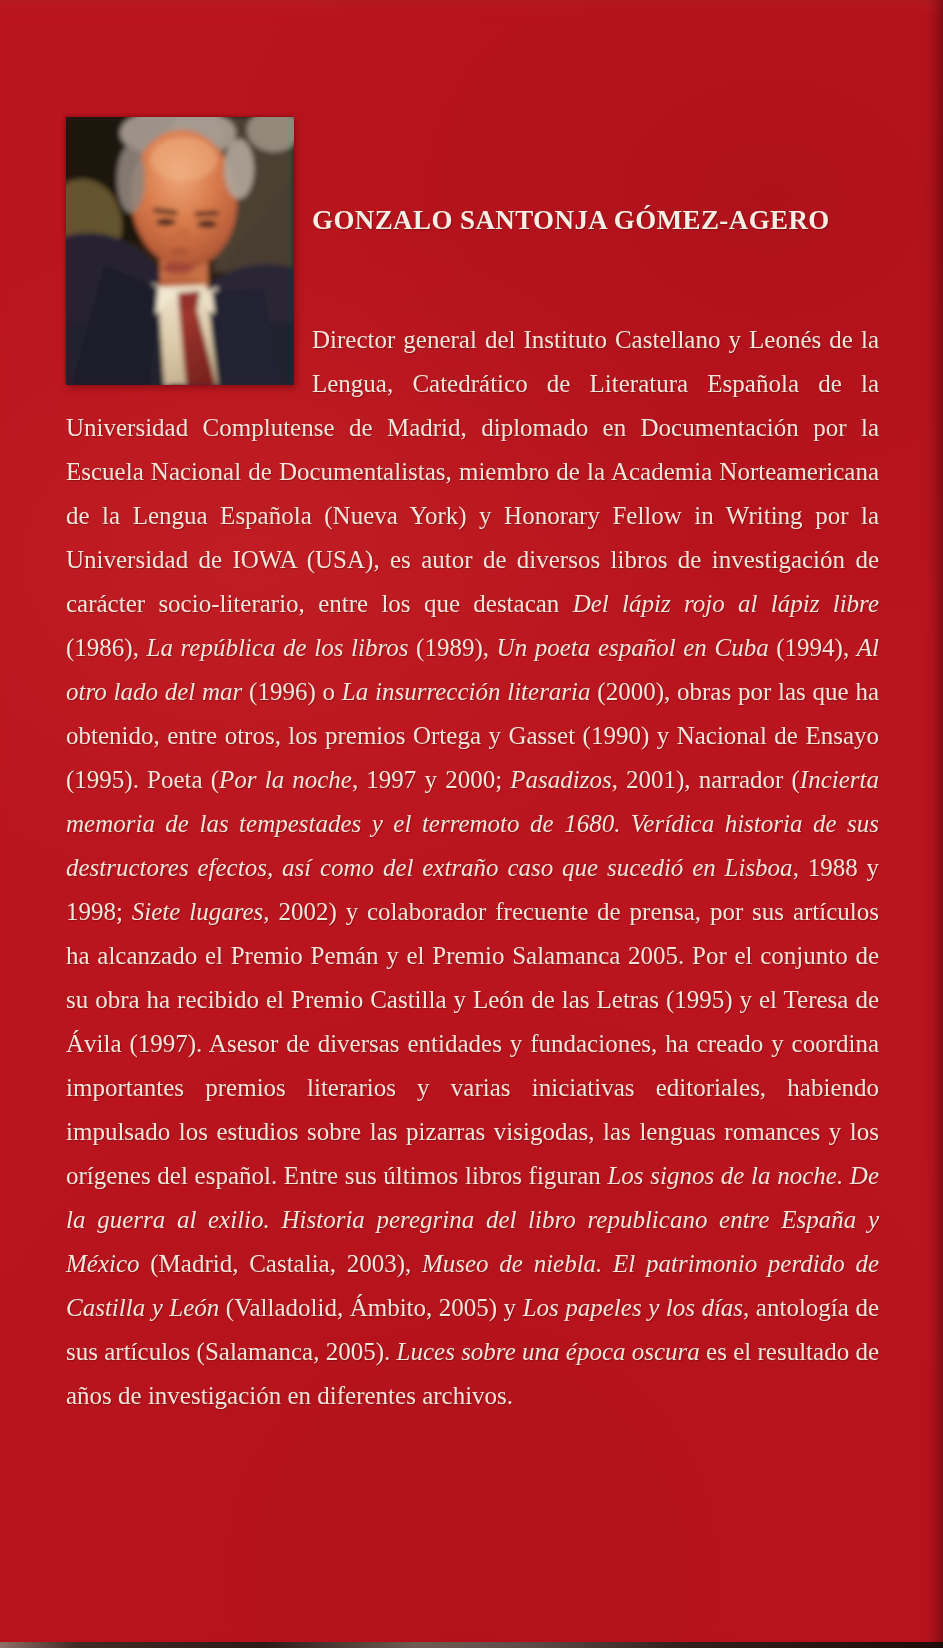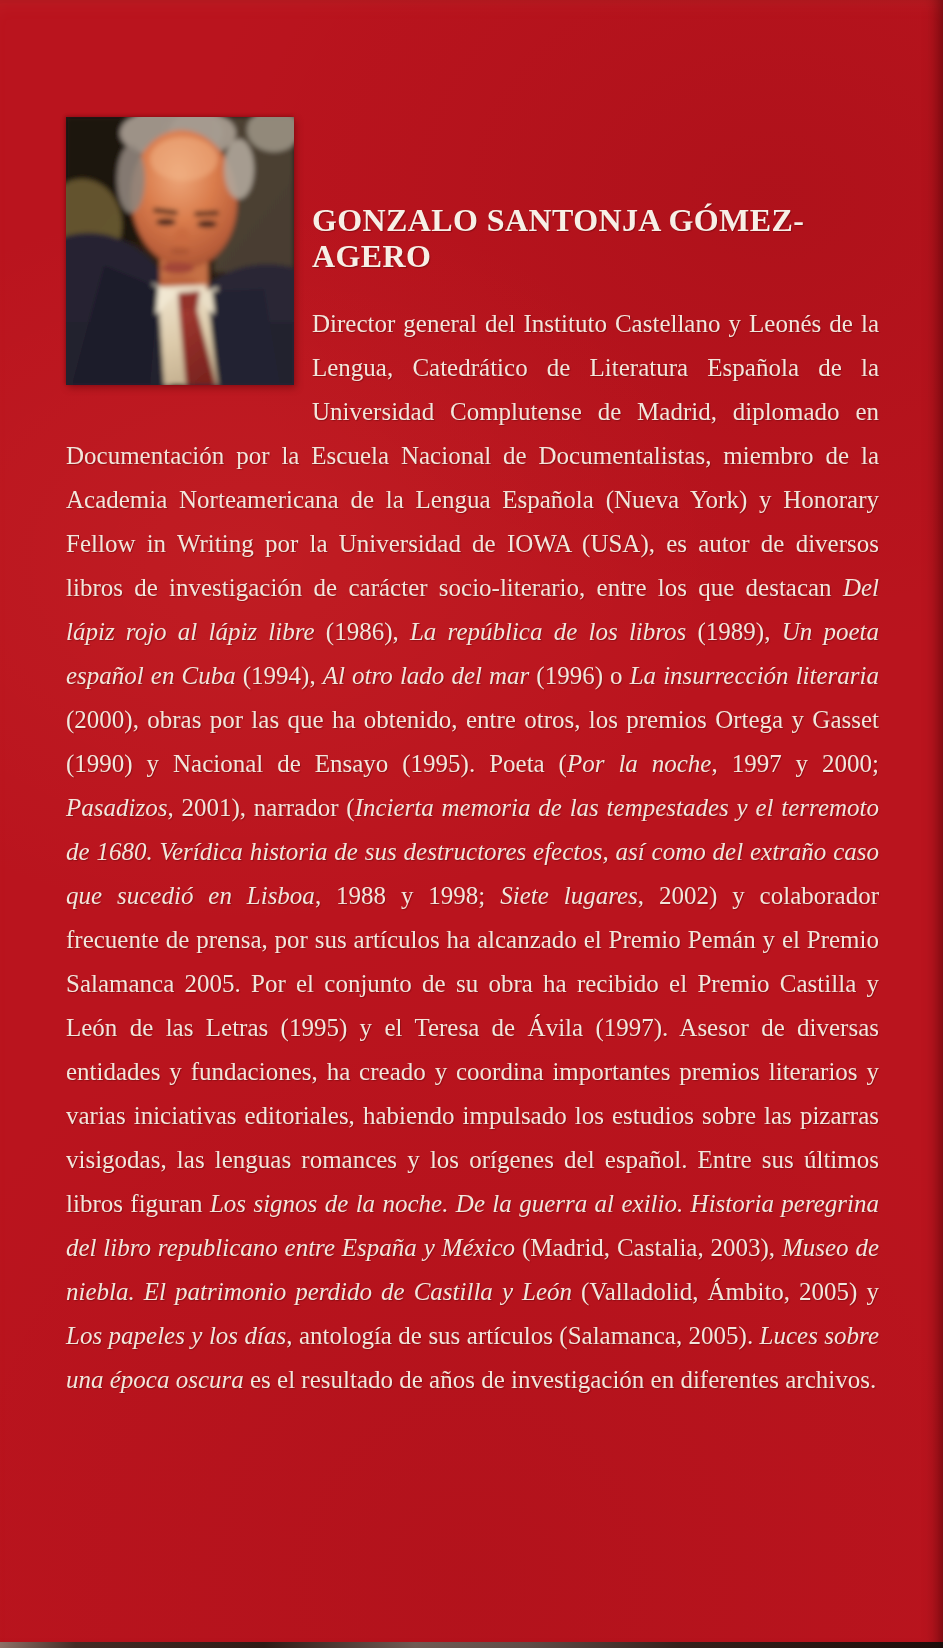--- a/index.html
+++ b/index.html
@@ -30,33 +30,33 @@
     position:relative;
     overflow:hidden;
     background:#241a12;
     box-shadow:2px 3px 7px rgba(70,0,6,0.4), -1px -1px 3px rgba(70,0,6,0.3);
   }
   .photo svg{display:block;width:100%;height:100%;}
 
   
   .author{
     font-weight:700;
-    font-size:32px;
+    font-size:27px;
     line-height:36px;
     letter-spacing:0.4px;
     color:#f7efe6;
     margin:85px 0 0 0;
     text-shadow:1px 1px 1px rgba(85,6,10,0.45);
   }
   .bio{
     font-size:25px;
     line-height:44px;
     color:#f2e6db;
     text-align:justify;
-    margin:28px 0 0 0;
+    margin:80px 0 0 0;
     hyphens:none;
     text-shadow:1px 1px 1px rgba(85,6,10,0.4);
   }
   .bio .it{font-style:italic;}
 
   
   .scan-edge{
     position:absolute;
     left:0;right:0;bottom:0;height:6px;
     background:linear-gradient(90deg,

